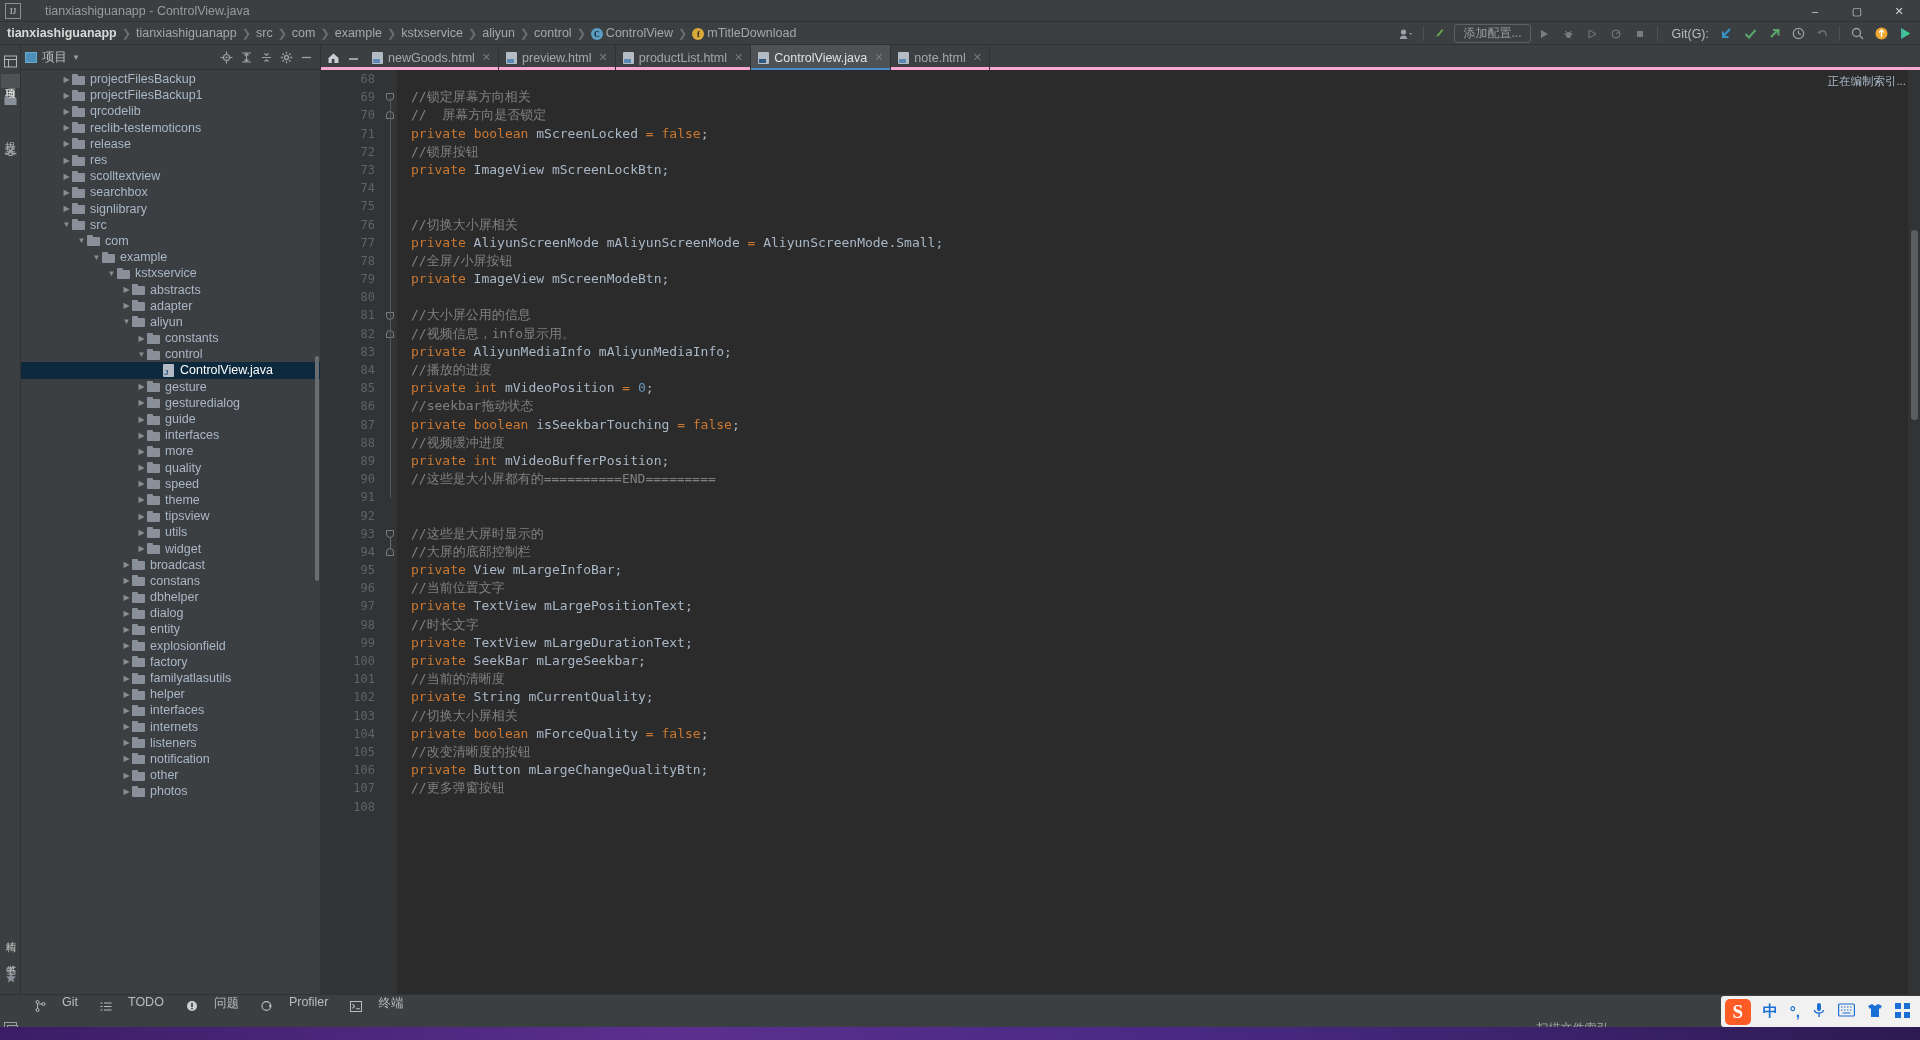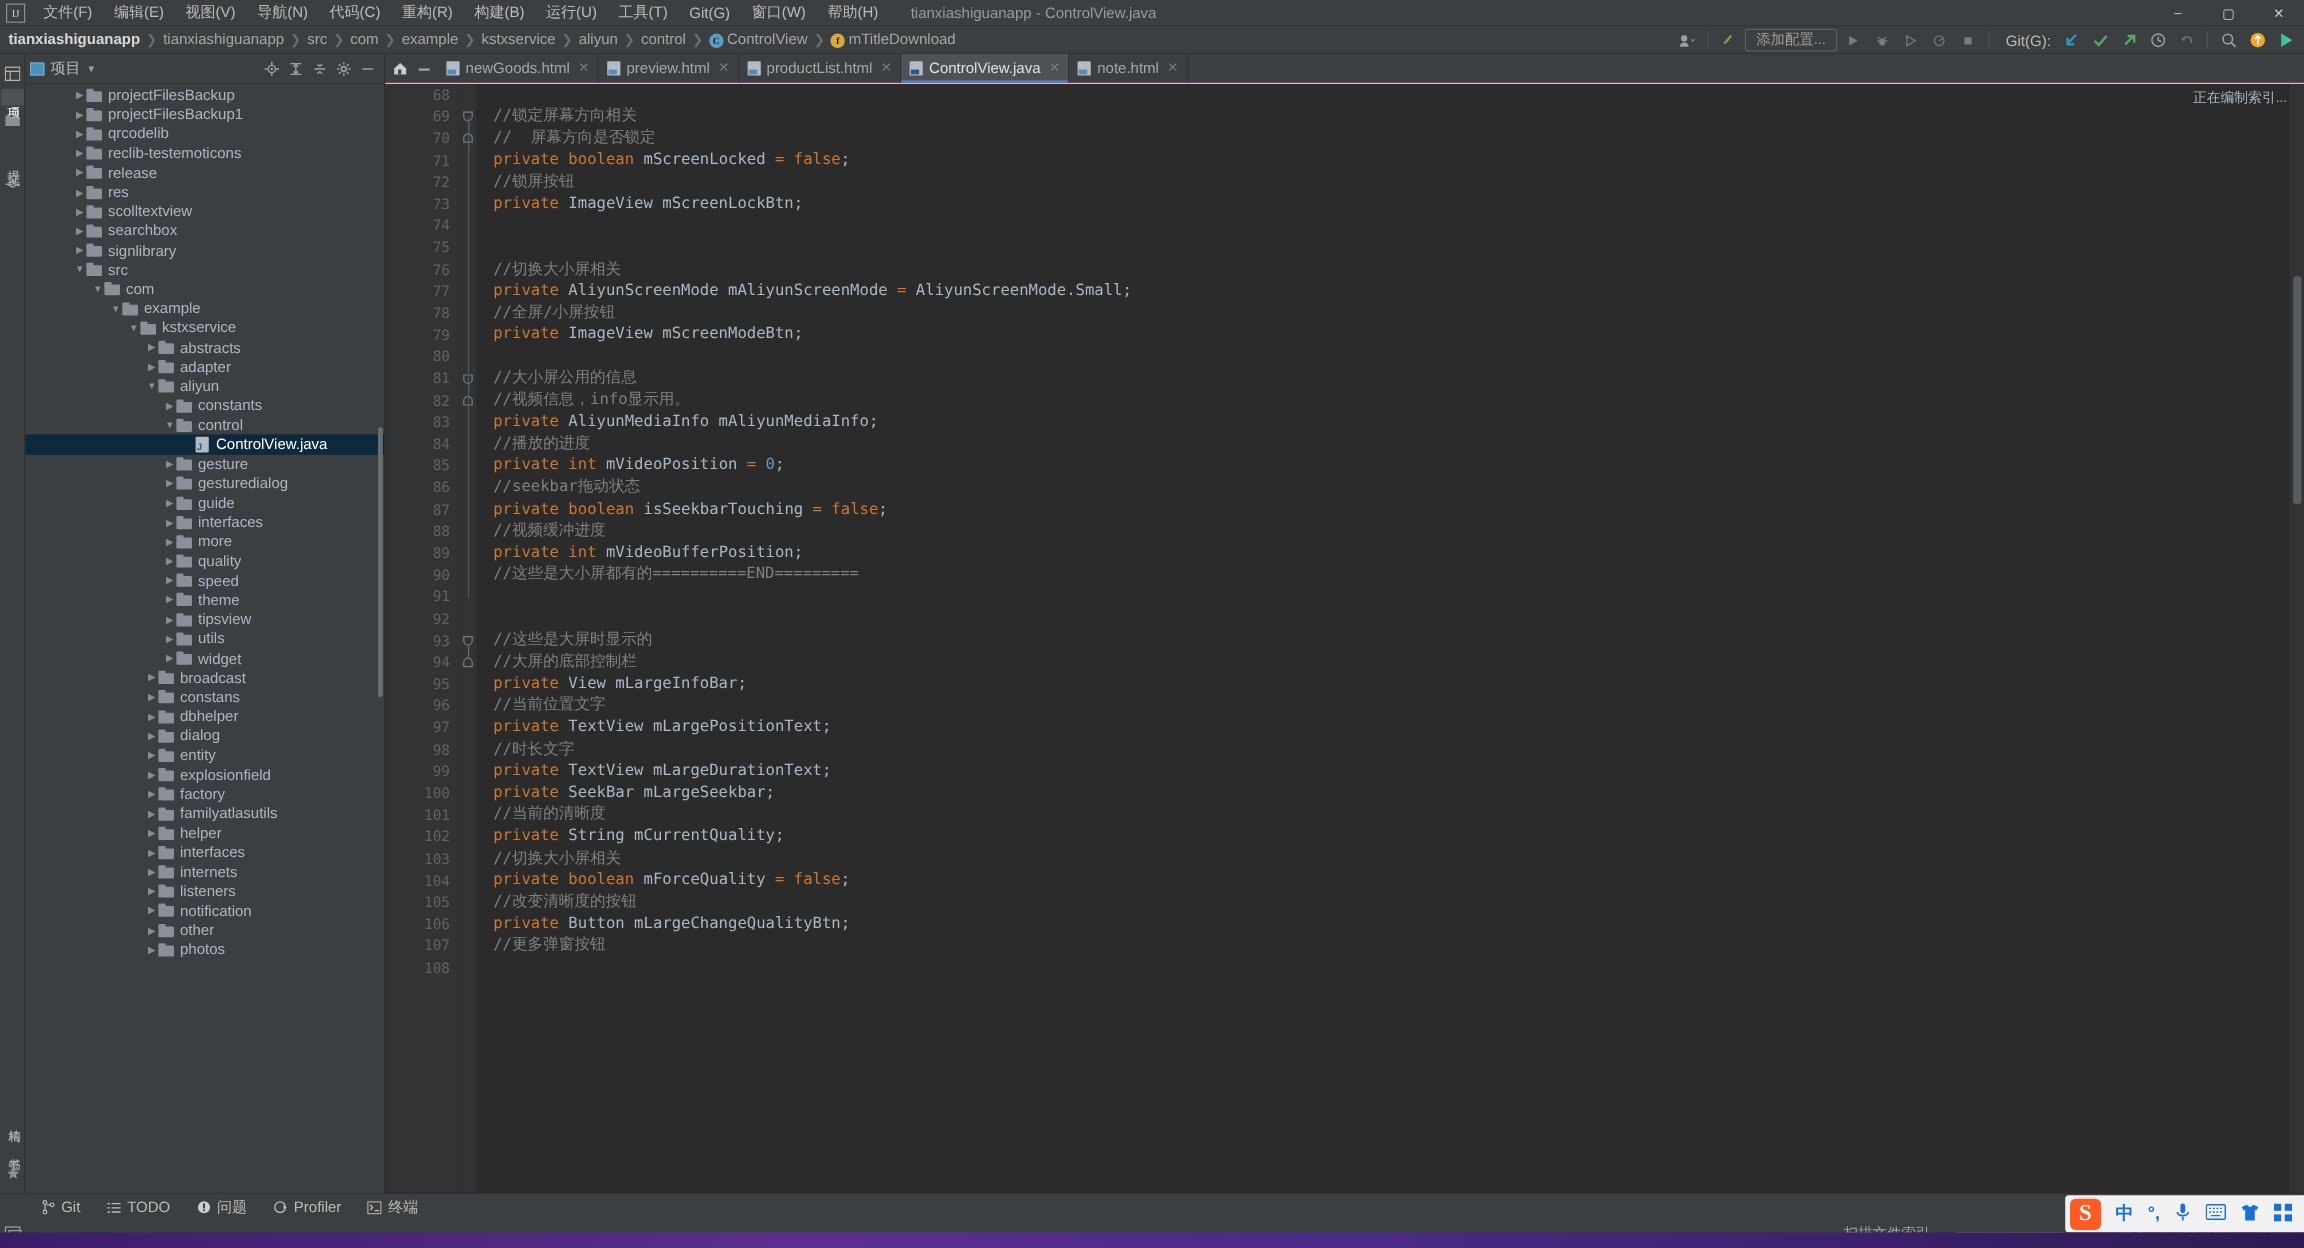--- a/index.html
+++ b/index.html
@@ -74,22 +74,22 @@
     background:#8a9099;border-radius:1px 1px 0 0;}
   .jfile{width:13px;height:13px;margin-right:5px;flex:0 0 13px;position:relative;}
   .jfile:before{content:"";position:absolute;left:1px;top:0;width:11px;height:13px;
     background:#b3bbc4;border-radius:1px;}
   .jfile:after{content:"J";position:absolute;left:2px;top:4px;font-size:8px;color:#2d5b86;
     font-weight:bold;font-family:"Liberation Sans",sans-serif;}
   .ppscroll{position:absolute;right:1px;width:4px;background:#6a6d6f;border-radius:2px;}
 
   
   .editor-wrap{flex:1;display:flex;flex-direction:column;background:#2b2b2b;min-width:0;}
-  .tabbar{height:25px;background:#3c3f41;display:flex;align-items:flex-end;
-    border-bottom:1px solid #f9a8d4;}
+  .tabbar{height:25px;background:#3c3f41;display:flex;align-items:flex-start;
+    border-bottom:3px solid #f9a8d4;}
   .tabbar-lead{display:flex;align-items:center;height:25px;padding:0 2px;}
   .tb-lead-ico{width:20px;height:20px;display:flex;align-items:center;justify-content:center;
     color:#9aa0a6;font-size:12px;}
   .tab{height:25px;display:flex;align-items:center;padding:0 7px;gap:5px;
     font-size:12.5px;color:#a6a6a6;border-right:1px solid #323232;}
   .tab.active{background:#4e5254;color:#e0e0e0;
     box-shadow:inset 0 -2px 0 #4a88c7;}
   .tab-x{color:#7a7a7a;font-size:11px;margin-left:2px;}
   .htm-ico{width:11px;height:12px;position:relative;flex:0 0 11px;}
   .htm-ico:before{content:"";position:absolute;inset:0;background:#b3bbc4;border-radius:1px;}
@@ -115,21 +115,21 @@
   .n{color:#6897bb;}
 
   .right-gut{width:12px;flex:0 0 12px;background:#313335;position:relative;}
   .vscroll{position:absolute;right:2px;width:7px;background:#5a5d5f;border-radius:3px;}
   .indexing{position:absolute;right:14px;top:4px;font-size:11.5px;color:#a9b7c6;
     white-space:nowrap;}
 
   
   .tw-bar{height:23px;background:#3c3f41;border-top:1px solid #323232;
     display:flex;align-items:center;padding-left:24px;gap:0;}
-  .tw{display:flex;align-items:center;gap:5px;font-size:12.5px;color:#bbbbbb;padding:0 11px;height:23px;}
+  .tw{display:flex;gap:16px;font-size:12.5px;color:#bbbbbb;padding:0 11px;height:23px;}
   .tw-ico{font-size:11px;color:#9aa0a6;display:flex;align-items:center;}
 
   
   .statusbar{height:23px;background:#3c3f41;display:flex;align-items:center;
     position:relative;font-size:12px;color:#a6a6a6;}
   .sb-left{display:flex;align-items:center;padding-left:4px;gap:6px;}
   .sb-win-ico{width:13px;height:13px;border:1px solid #9aa0a6;position:relative;}
   .sb-win-ico:after{content:"";position:absolute;left:2px;top:2px;width:9px;height:9px;
     border:1px solid #9aa0a6;background:#3c3f41;}
   .sb-right{margin-left:auto;display:flex;align-items:center;gap:10px;padding-right:6px;}
@@ -146,34 +146,20 @@
     font-family:"Liberation Serif",serif;}
   .ime-it{color:#1a6fd4;font-size:15px;font-weight:bold;}
   .taskbar{position:absolute;left:0;bottom:0;width:1920px;height:13px;
     background:linear-gradient(90deg,#3b1d66 0%,#5b2f8f 35%,#4a2a86 60%,#2e1a52 100%);}
 </style>
 </head>
 <body>
 
 <div class="titlebar">
   <div class="ij-logo">IJ</div>
-  <div class="menubar" id="menubar">
-      <div class="menu-item">文件(F)</div>
-      <div class="menu-item">编辑(E)</div>
-      <div class="menu-item">视图(V)</div>
-      <div class="menu-item">导航(N)</div>
-      <div class="menu-item">代码(C)</div>
-      <div class="menu-item">重构(R)</div>
-      <div class="menu-item">构建(B)</div>
-      <div class="menu-item">运行(U)</div>
-      <div class="menu-item">工具(T)</div>
-      <div class="menu-item">Git(G)</div>
-      <div class="menu-item">窗口(W)</div>
-      <div class="menu-item">帮助(H)</div>
-    </div>
   <div class="win-title">tianxiashiguanapp - ControlView.java</div>
   <div class="win-ctrl">
     <div class="win-btn">–</div>
     <div class="win-btn">▢</div>
     <div class="win-btn close">✕</div>
   </div>
 </div>
 
 <div class="navbar">
   <div class="crumbs" id="crumbs">

